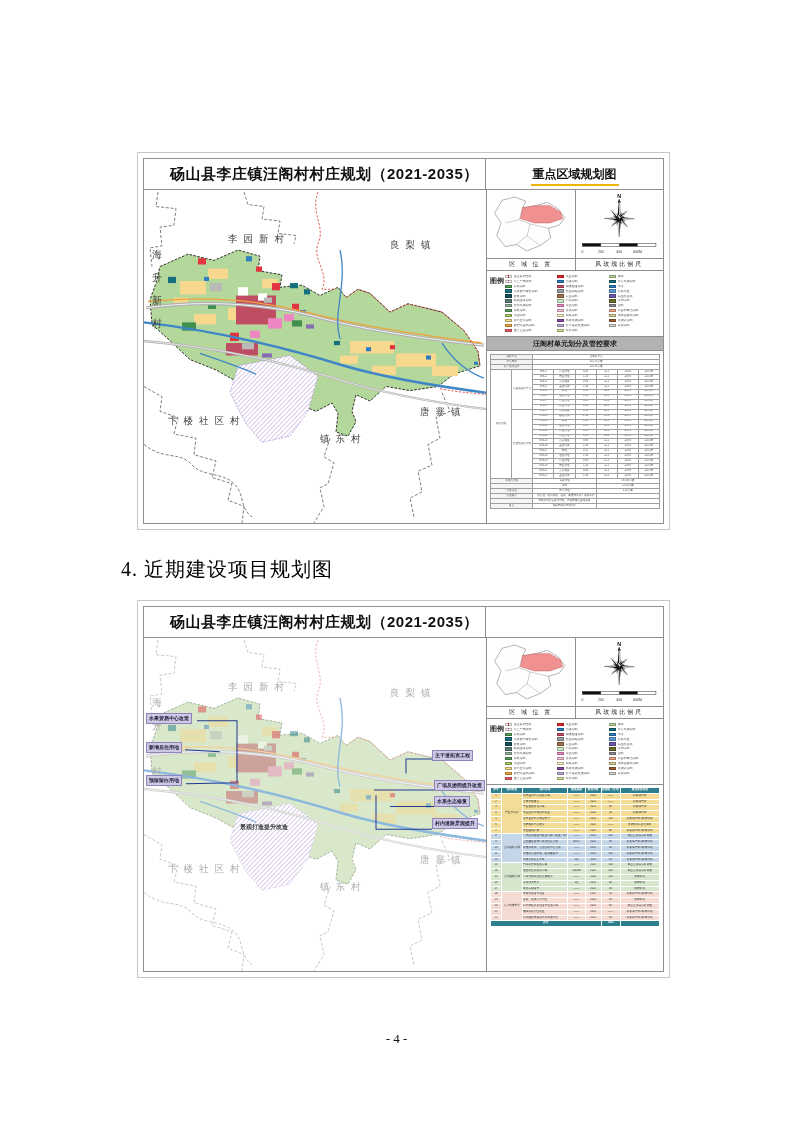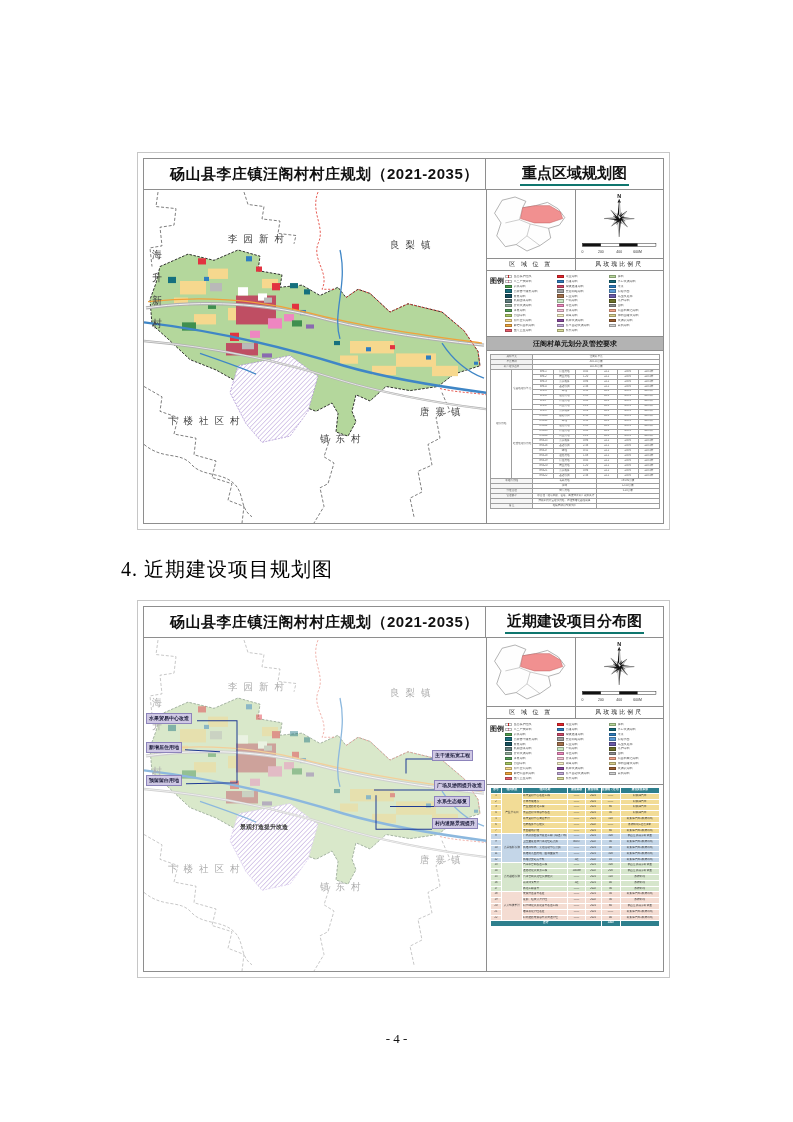--- a/index.html
+++ b/index.html
@@ -8,21 +8,21 @@
   .sec-heading{position:absolute;left:121px;font-family:"Liberation Serif",serif;
         font-size:20px;letter-spacing:1px;color:#000;}
   
   .fig{position:absolute;left:137px;width:521px;height:366px;border:1px solid #c6c6c6;
        padding:5px;background:#fff;box-sizing:content-box;}
   .fig-inner{border:1px solid #8e8e8e;height:100%;display:flex;flex-direction:column;box-sizing:border-box;}
   .titlebar{height:30px;flex:none;display:flex;border-bottom:1px solid #8e8e8e;}
   .title-left{flex:0 0 342px;border-right:1px solid #8e8e8e;display:flex;align-items:center;
        padding-left:26px;font-size:15px;font-weight:bold;letter-spacing:.5px;color:#111;box-sizing:border-box;}
   .title-right{flex:1;display:flex;align-items:flex-end;justify-content:center;padding-bottom:3px;}
-  .title-right span{font-size:15px;font-weight:bold;color:#111;border-bottom:2px solid #0f766e;padding:0 2px 1px;}
+  .title-right span{font-size:12px;font-weight:bold;color:#111;border-bottom:2px solid #eab308;padding:0 2px 1px;}
   .figbody{flex:1;display:flex;min-height:0;}
   .mapbox{flex:0 0 342px;position:relative;border-right:1px solid #8e8e8e;overflow:hidden;background:#fff;}
   .mapbox svg{position:absolute;inset:0;width:100%;height:100%;}
   .rpanel{flex:1;display:flex;flex-direction:column;min-width:0;}
   .rowA{height:80px;flex:none;display:flex;border-bottom:1px solid #8e8e8e;}
   .acell{flex:1;display:flex;flex-direction:column;min-width:0;}
   .acell.first{border-right:1px solid #8e8e8e;}
   .acell .gfx{flex:1;position:relative;}
   .acell .gfx svg{position:absolute;inset:0;width:100%;height:100%;}
   .albl{height:11px;flex:none;border-top:1px solid #8e8e8e;display:flex;align-items:center;
@@ -613,23 +613,20 @@
       </div>
     </div>
   </div>
 
   <div class="sec-heading" style="top:556px;">4. 近期建设项目规划图</div>
 
   <div class="fig" id="fig2" style="top:600px;">
     <div class="fig-inner">
       <div class="titlebar">
         <div class="title-left">砀山县李庄镇汪阁村村庄规划（2021-2035）</div>
-        <div class="title-right">
-            <span>近期建设项目分布图</span>
-          </div>
       </div>
       <div class="figbody">
         <div class="mapbox" id="map2">
             <svg class="mapsvg" viewBox="0 0 342 322" preserveAspectRatio="none">
               <defs>
                 <pattern id="phb" width="3.2" height="3.2" patternUnits="userSpaceOnUse" patternTransform="rotate(45)">
                   <rect width="3.2" height="3.2" fill="#ffffff"></rect>
                   <line x1="0" y1="0" x2="0" y2="3.2" stroke="#b49ad8" stroke-width="1"></line>
                 </pattern>
               </defs>

